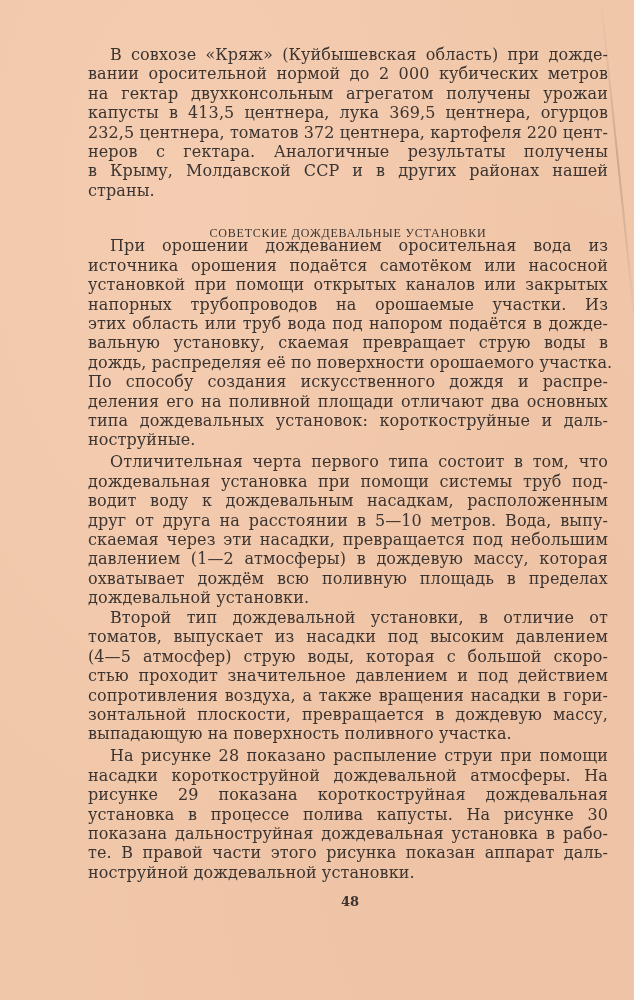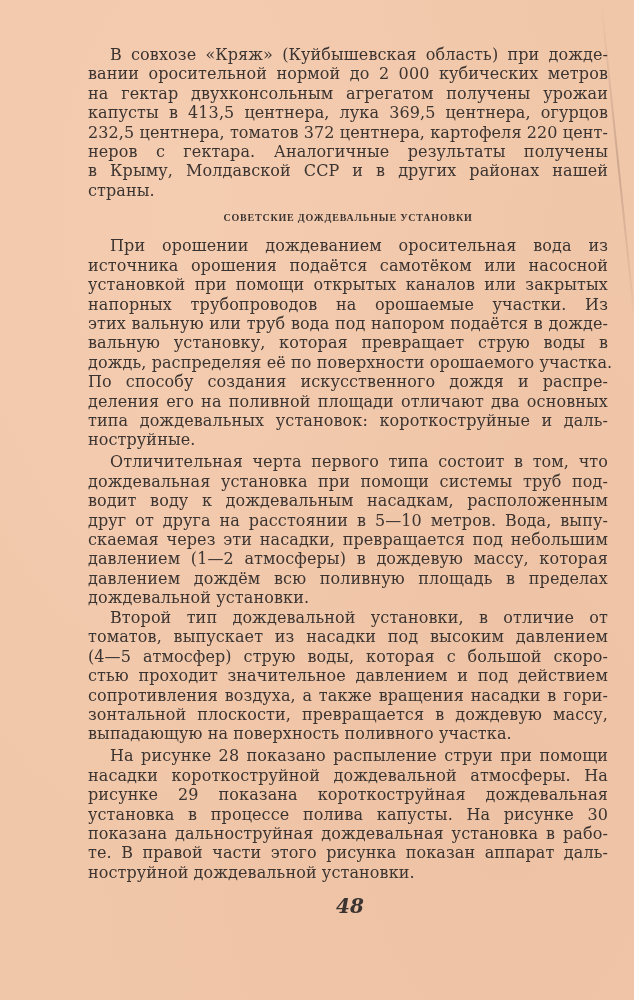--- a/index.html
+++ b/index.html
@@ -15,28 +15,28 @@
   .page { position: absolute; left: 0; top: 0; width: 634px; height: 1000px; }
   .line {
     position: absolute; left: 88px; width: 520px;
     font-size: 16px; line-height: 19px; height: 19px;
     white-space: nowrap; text-align: justify; text-align-last: justify;
     letter-spacing: 0.1px;
   }
   .line.indent { left: 110px; width: 498px; }
   .line.last { text-align-last: left; }
   .heading {
-    position: absolute; left: 160px; width: 376px; top: 208px;
-    font-size: 10px; font-weight: bold; line-height: 20px;
+    position: absolute; left: 160px; width: 376px; top: 223px;
+    font-size: 12px; font-weight: normal; line-height: 20px;
     text-align: center; letter-spacing: 0.8px;
     font-family: "Liberation Serif", serif;
   }
   .pageno {
     position: absolute; left: 330px; width: 40px; top: 894px;
-    text-align: center; font-style: italic; font-weight: bold; font-size: 20px;
+    text-align: center; font-weight: bold; font-size: 13px;
   }
   .crease {
     position: absolute; left: 600px; top: 0; width: 2px; height: 330px;
     background: linear-gradient(to bottom, rgba(140,110,95,0.0), rgba(140,110,95,0.35), rgba(140,110,95,0.0));
     transform: rotate(-6deg); transform-origin: top left;
   }
 </style>
 </head>
 <body>
 
@@ -54,37 +54,37 @@
     <div class="line last" style="top:181px">страны.</div>
   </div>
 
   <div class="heading">СОВЕТСКИЕ ДОЖДЕВАЛЬНЫЕ УСТАНОВКИ</div>
 
   <div>
     <div class="line indent" style="top:236px">При орошении дождеванием оросительная вода из</div>
     <div class="line" style="top:256px">источника орошения подаётся самотёком или насосной</div>
     <div class="line" style="top:275px">установкой при помощи открытых каналов или закрытых</div>
     <div class="line" style="top:295px">напорных трубопроводов на орошаемые участки. Из</div>
-    <div class="line" style="top:314px">этих вальную или труб вода под напором подаётся в дожде-</div>
-    <div class="line" style="top:333px">вальную установку, которая превращает струю воды в</div>
+    <div class="line" style="top:314px">этих область или труб вода под напором подаётся в дожде-</div>
+    <div class="line" style="top:333px">вальную установку, скаемая превращает струю воды в</div>
     <div class="line" style="top:353px">дождь, распределяя её по поверхности орошаемого участка.</div>
     <div class="line" style="top:372px">По способу создания искусственного дождя и распре-</div>
     <div class="line" style="top:392px">деления его на поливной площади отличают два основных</div>
     <div class="line" style="top:411px">типа дождевальных установок: короткоструйные и даль-</div>
     <div class="line last" style="top:430px">ноструйные.</div>
   </div>
 
   <div>
     <div class="line indent" style="top:452px">Отличительная черта первого типа состоит в том, что</div>
     <div class="line" style="top:472px">дождевальная установка при помощи системы труб под-</div>
     <div class="line" style="top:491px">водит воду к дождевальным насадкам, расположенным</div>
     <div class="line" style="top:511px">друг от друга на расстоянии в 5—10 метров. Вода, выпу-</div>
     <div class="line" style="top:530px">скаемая через эти насадки, превращается под небольшим</div>
     <div class="line" style="top:549px">давлением (1—2 атмосферы) в дождевую массу, которая</div>
-    <div class="line" style="top:569px">давлением дождём всю поливную площадь в пределах</div>
+    <div class="line" style="top:569px">охватывает дождём всю поливную площадь в пределах</div>
     <div class="line last" style="top:588px">дождевальной установки.</div>
   </div>
 
   <div>
     <div class="line indent" style="top:608px">Второй тип дождевальной установки, в отличие от</div>
     <div class="line" style="top:627px">томатов, выпускает из насадки под высоким давлением</div>
     <div class="line" style="top:647px">(4—5 атмосфер) струю воды, которая с большой скоро-</div>
     <div class="line" style="top:666px">стью проходит значительное давлением и под действием</div>
     <div class="line" style="top:686px">сопротивления воздуха, а также вращения насадки в гори-</div>
     <div class="line" style="top:705px">зонтальной плоскости, превращается в дождевую массу,</div>

